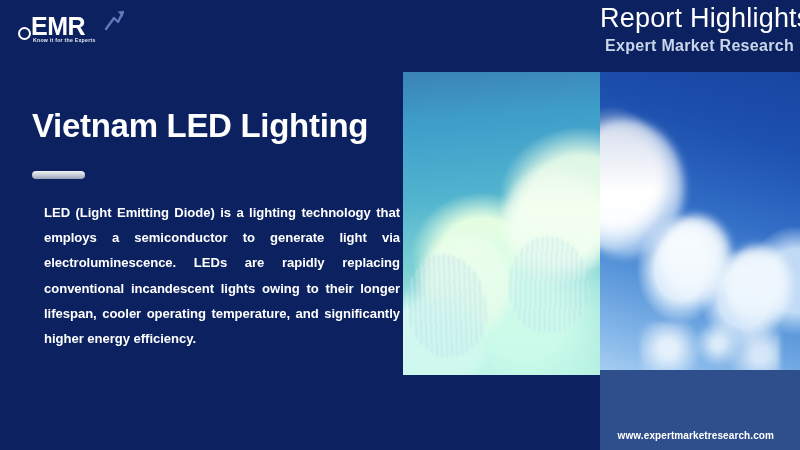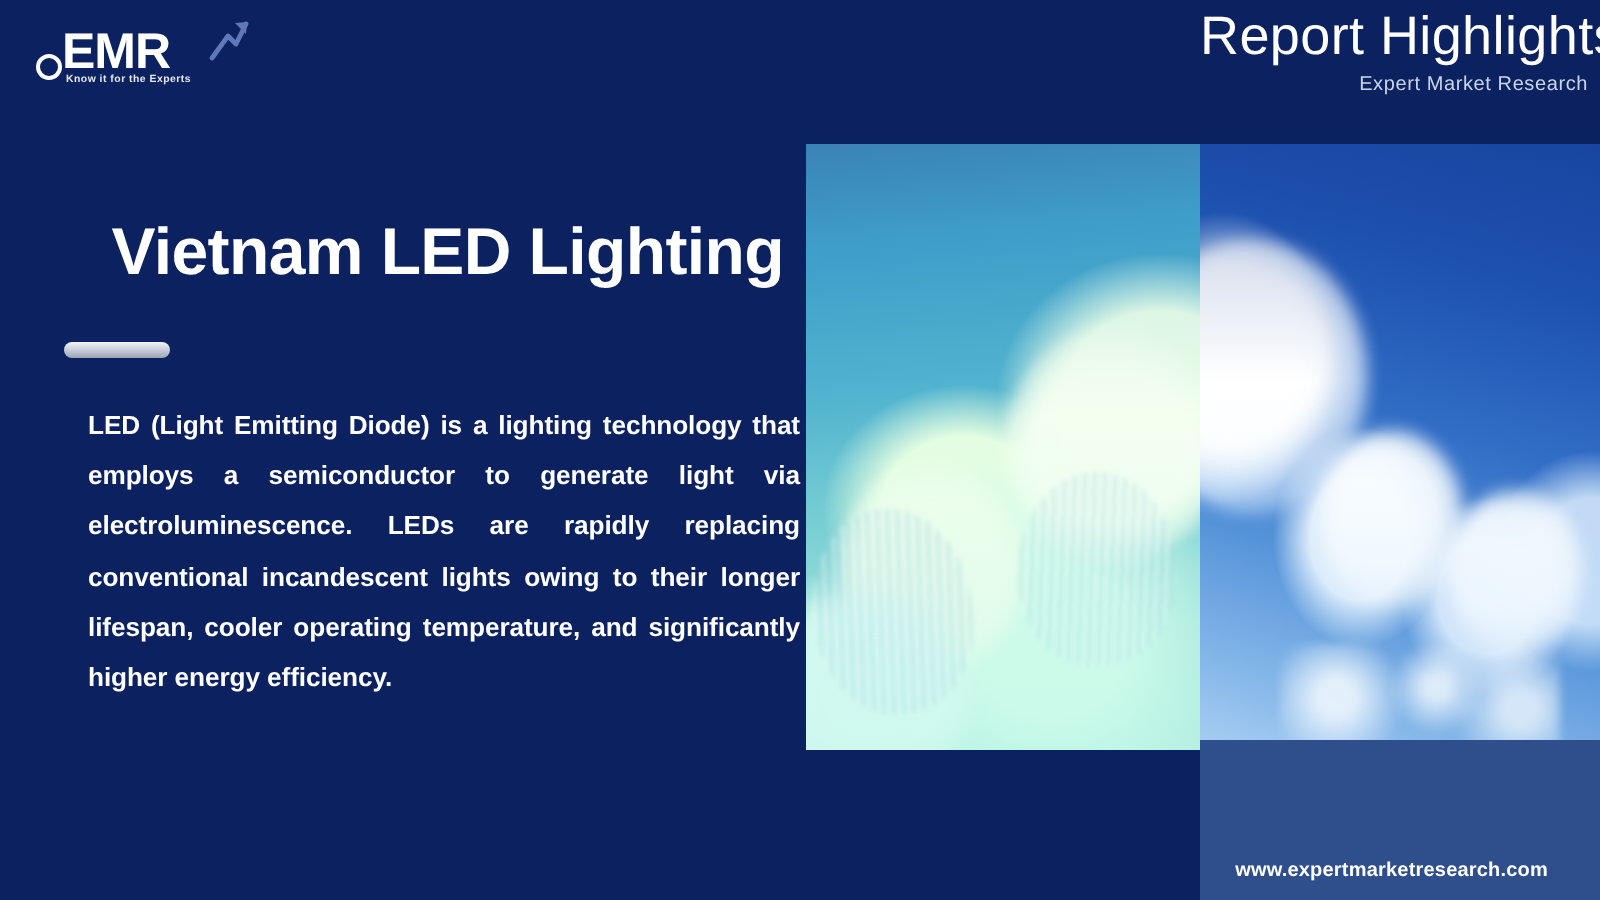--- a/index.html
+++ b/index.html
@@ -175,22 +175,22 @@
     font-size: 27px;
     font-weight: 400;
     color: #ffffff;
     letter-spacing: 0.2px;
     line-height: 1.1;
     white-space: nowrap;
   }
   .header-sub {
     margin: 0;
     padding-top: 3px;
-    font-size: 10px;
-    font-weight: 400;
+    font-size: 16px;
+    font-weight: 700;
     color: #c9d6ea;
     letter-spacing: 0.3px;
   }
 
   
   .logo {
     position: absolute;
     left: 18px;
     top: 9px;
     width: 175px;
@@ -234,21 +234,20 @@
     left: 32px;
     top: 104px;
     width: 360px;
   }
   .title {
     margin: 0;
     font-size: 33px;
     line-height: 1.33;
     font-weight: 700;
     letter-spacing: -0.3px;
-    text-align: right;
   }
   .title .line1 { color: #ffffff; display: block; }
   .title .line2 { color: #1ad61a; display: block; }
 
   .divider {
     margin-top: 23px;
     width: 53px;
     height: 8px;
     border-radius: 4px;
     background: linear-gradient(180deg, #f2f4f8 0%, #c3c9d6 55%, #9ba3b5 100%);

